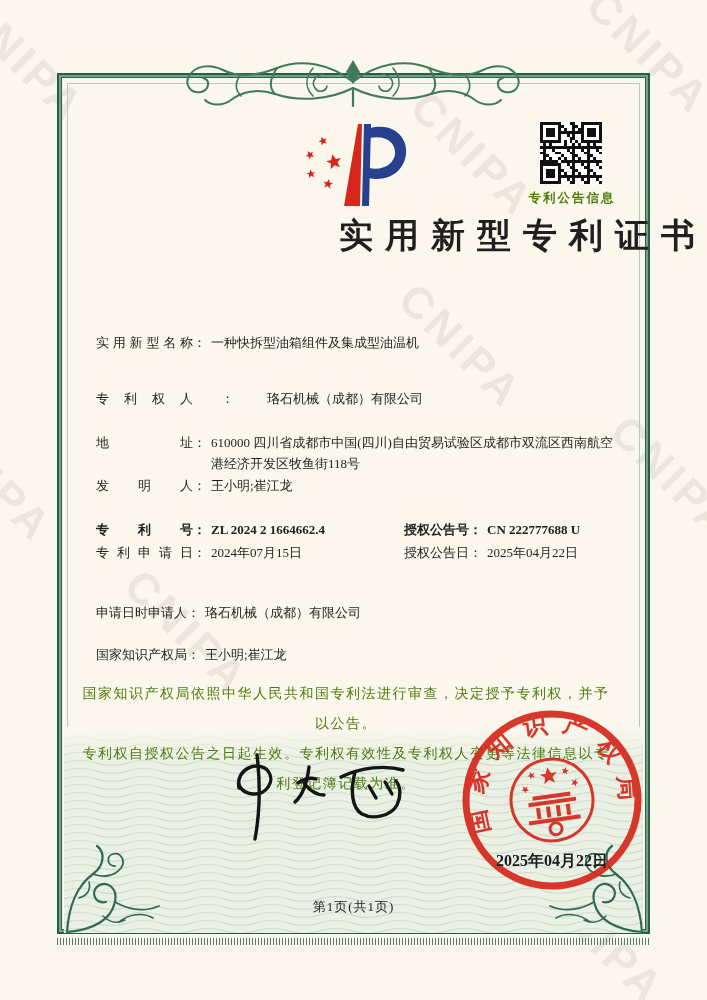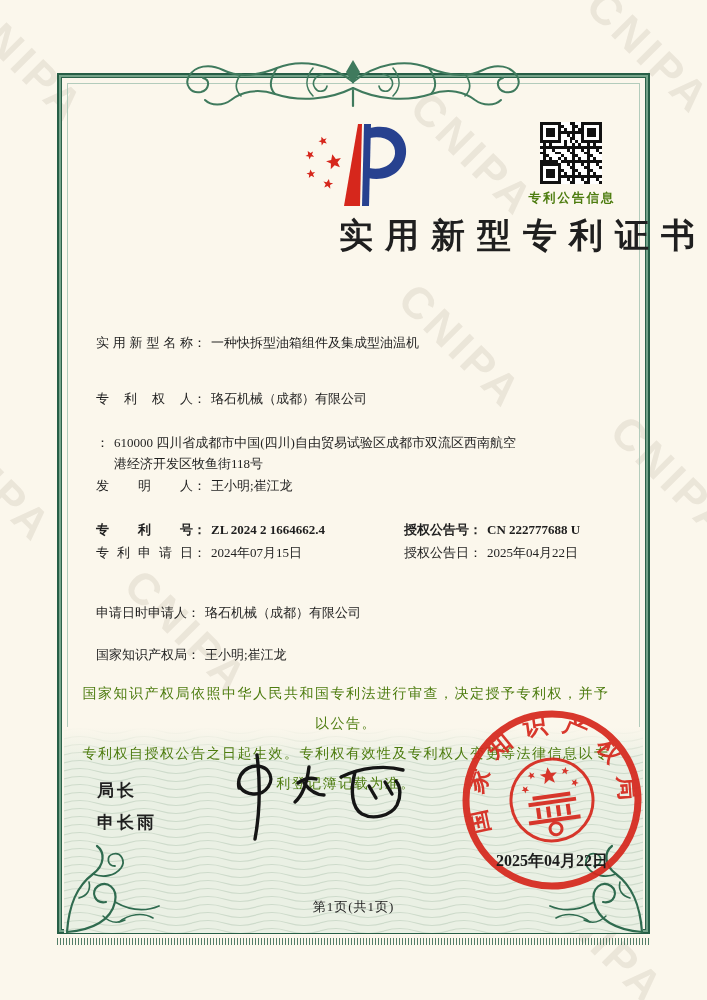--- a/index.html
+++ b/index.html
@@ -43,21 +43,21 @@
   .qr-box { position:absolute; left:540px; top:122px; }
   .qr-label { position:absolute; left:516px; top:190px; width:112px; text-align:center;
               font-size:12.5px; letter-spacing:2px; color:#4d7c0f; font-weight:700; }
   .title { position:absolute; left:0; right:0; top:213px; text-align:right;
            font-size:34px; font-weight:700; letter-spacing:12px; text-indent:12px; }
   .frow { position:absolute; left:96px; font-size:13px; line-height:21px; display:flex;margin-top:40px; }
   .flabel { display:inline-block; width:97px; text-align:justify; text-align-last:justify; flex:none; }
   .flabel.wide { width:auto; text-align-last:auto; }
   .fcolon { flex:none; margin-right:5px; }
   .fvalue { display:inline-block; }
-  .r1{top:292px;} .r2{top:348px;} .r3{top:392px;} .r4{top:435px;}
+  .r1{top:292px;} .r2{top:348px;gap:28px;} .r3{top:392px;} .r4{top:435px;}
   .r5{top:479px;font-weight:bold;} .r6{top:502px;} .r7{top:562px;} .r8{top:604px;}
   .rright { left:404px; }
   .addr-value { width:404px; }
   .legal { position:absolute; left:76px; top:679px; width:540px; text-align:center;
            font-size:14px; letter-spacing:1.5px; line-height:30px; color:#4d7c0f; }
   .officer { position:absolute; left:97px; top:775px; z-index:6;
              font-family:"Liberation Sans","DejaVu Sans",sans-serif;
              font-weight:700; font-size:17px; line-height:32px; letter-spacing:3px; }
   .signature { position:absolute; left:205px; top:750px; z-index:6; }
   .seal { position:absolute; left:455px; top:703px; z-index:7; }
@@ -421,20 +421,21 @@
       <span class="flabel">实用新型名称</span>
         <span class="fcolon">：</span>
       <span class="fvalue">一种快拆型油箱组件及集成型油温机</span>
     </div>
     <div class="frow r2">
       <span class="flabel">专利权人</span>
         <span class="fcolon">：</span>
       <span class="fvalue">珞石机械（成都）有限公司</span>
     </div>
     <div class="frow r3">
+      <span class="flabel">地址</span>
         <span class="fcolon">：</span>
       <span class="fvalue addr-value">610000 四川省成都市中国(四川)自由贸易试验区成都市双流区西南航空港经济开发区牧鱼街118号</span>
     </div>
     <div class="frow r4">
       <span class="flabel">发明人</span>
         <span class="fcolon">：</span>
       <span class="fvalue">王小明;崔江龙</span>
     </div>
     <div class="frow r5">
       <span class="flabel">专利号</span>
@@ -465,24 +466,20 @@
       <span class="flabel wide">国家知识产权局</span>
         <span class="fcolon">：</span>
       <span class="fvalue">王小明;崔江龙</span>
     </div>
 
     <div class="legal">
       <div>国家知识产权局依照中华人民共和国专利法进行审查，决定授予专利权，并予以公告。</div>
       <div>专利权自授权公告之日起生效。专利权有效性及专利权人变更等法律信息以专利登记簿记载为准。</div>
     </div>
 
-    <div class="officer">
-      <div>局长</div>
-      <div>申长雨</div>
-    </div>
 
     <svg class="signature" width="210" height="95" viewBox="0 0 210 95">
       <g stroke="#151515" stroke-width="3.4" fill="none" stroke-linecap="round" stroke-linejoin="round">
         <path d="M34,38 C30,18 54,10 63,21 C71,31 61,45 48,44 C37,43 31,35 35,27"></path>
         <path d="M52,5 C55,30 55,62 50,89"></path>
         <path d="M93,33 C99,29 105,27 111,29"></path>
         <path d="M104,17 C102,33 98,45 90,52"></path>
         <path d="M99,33 C105,41 111,45 119,45"></path>
         <path d="M136,27 C156,17 181,15 198,20"></path>
         <path d="M150,22 C145,41 147,58 157,64 C168,70 186,66 192,55 C196,47 196,37 191,31"></path>

